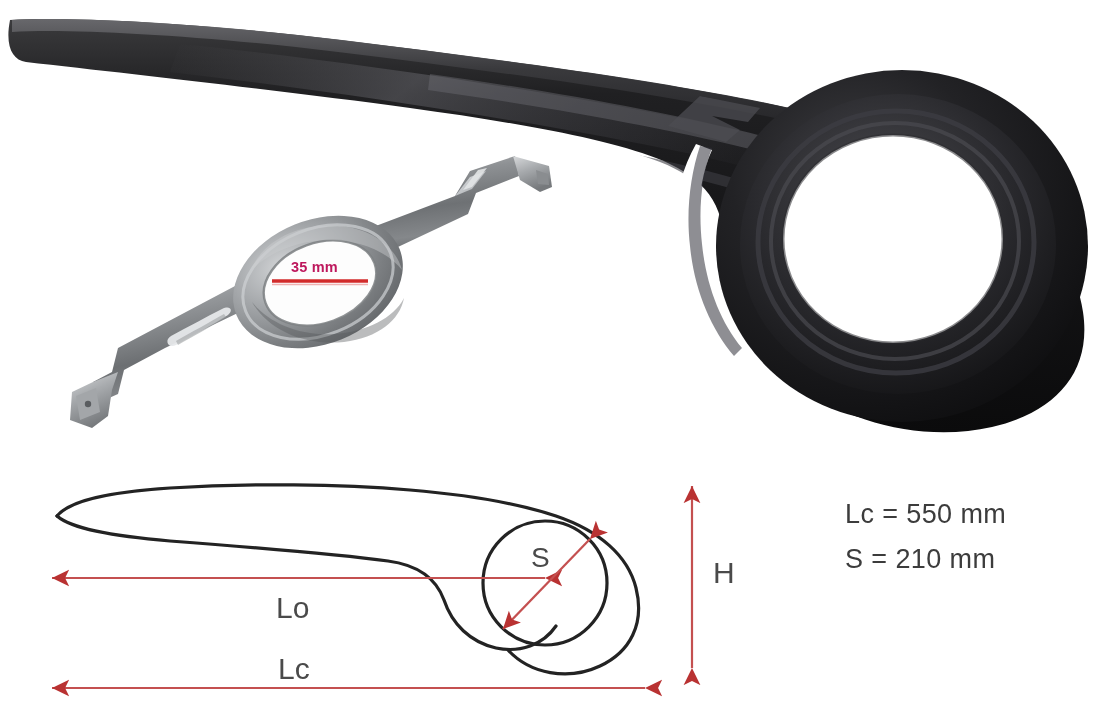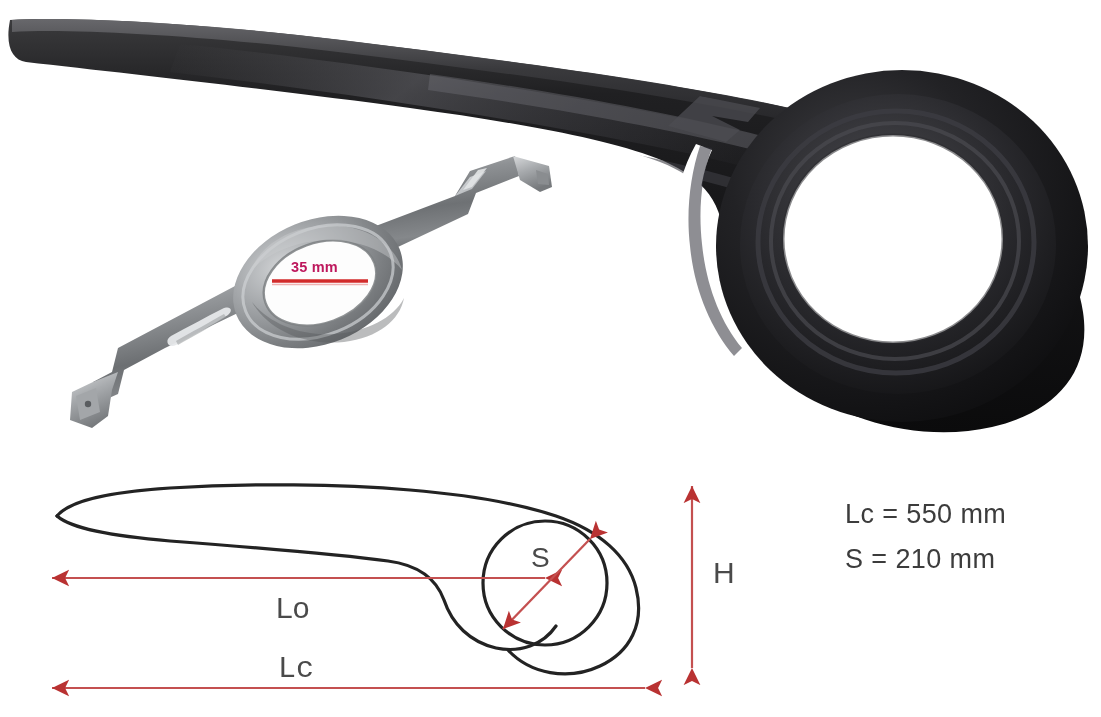--- a/index.html
+++ b/index.html
@@ -40,21 +40,21 @@
     line-height: 45px;
     white-space: nowrap;
   }
   .dim-label {
     position: absolute;
     font-family: "Liberation Sans", sans-serif;
     color: #4a4a4a;
     white-space: nowrap;
   }
   .dim-label.lo  { left: 276px; top: 543px; font-size: 30px; margin-top: 48px; }
-  .dim-label.lc  { left: 278px; top: 652px; font-size: 30px; font-family: Liberation Mono, monospace; }
+  .dim-label.lc  { left: 278px; top: 652px; font-size: 30px; }
   .dim-label.h   { left: 713px; top: 556px; font-size: 30px; }
   .dim-label.s   { left: 531px; top: 542px; font-size: 28px; }
   .mm-label {
     position: absolute;
     left: 291px;
     top: 259px;
     font-family: "Liberation Sans", sans-serif;
     font-size: 14.5px;
     font-weight: bold;
     color: #be185d;

